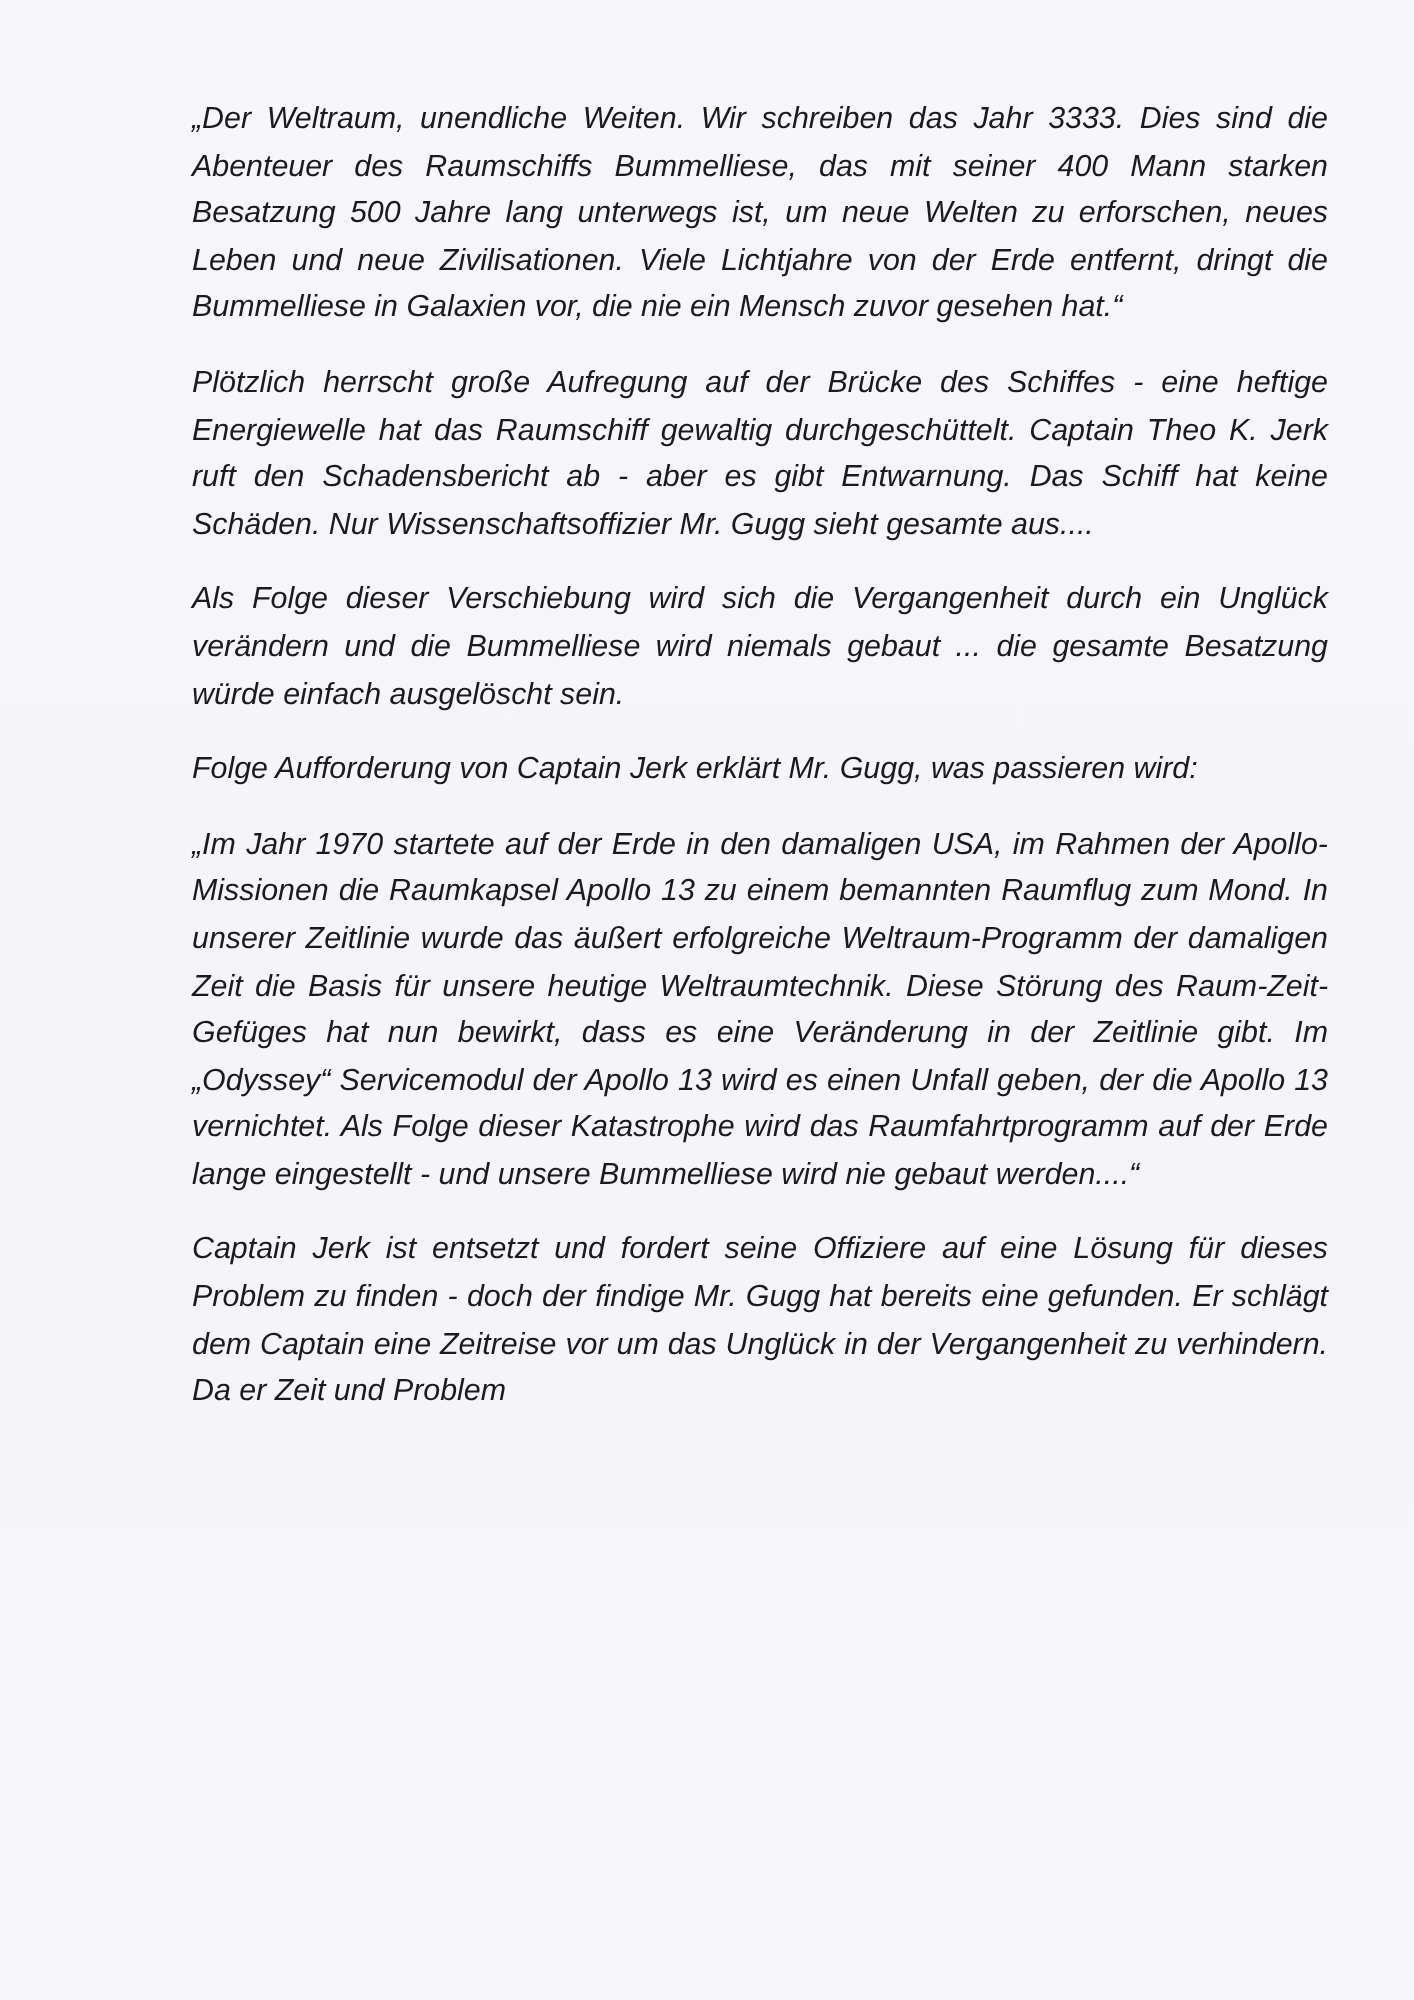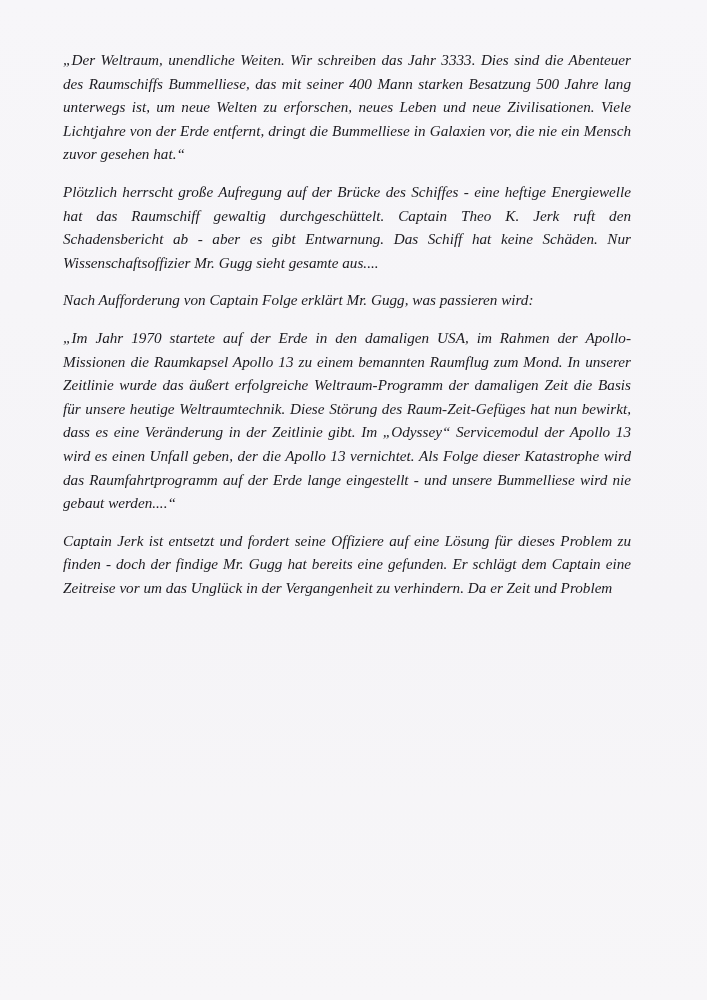--- a/index.html
+++ b/index.html
@@ -6,34 +6,35 @@
   body {
     width: 707px; height: 1000px; overflow: hidden;
     background: #f6f5f8;
     position: relative;
   }
   .page {
     position: absolute; left: 0; top: 0; width: 707px; height: 1000px;
     background: linear-gradient(180deg, #f7f6f9 0%, #f5f4f7 60%, #f7f6f8 100%);
   }
   .text {
-    position: absolute; left: 63px; top: 48px; width: 568px;
-    font-family: Liberation Serif, serif;
+    position: absolute; left: 96px; top: 48px; width: 568px;
+    font-family: Liberation Sans, sans-serif;
     font-style: italic;
     font-size: 15.2px;
     line-height: 23.6px;
     color: #1b1a1f;
     text-align: justify;
   }
   .text p { margin: 0 0 14px 0; }
 </style>
 </head>
 <body>
 
 <div class="page">
   <div class="text">
     <p>„Der Weltraum, unendliche Weiten. Wir schreiben das Jahr 3333. Dies sind die Abenteuer des Raumschiffs Bummelliese, das mit seiner 400 Mann starken Besatzung 500 Jahre lang unterwegs ist, um neue Welten zu erforschen, neues Leben und neue Zivilisationen. Viele Lichtjahre von der Erde entfernt, dringt die Bummelliese in Galaxien vor, die nie ein Mensch zuvor gesehen hat.“</p>
     <p>Plötzlich herrscht große Aufregung auf der Brücke des Schiffes - eine heftige Energiewelle hat das Raumschiff gewaltig durchgeschüttelt. Captain Theo K. Jerk ruft den Schadensbericht ab - aber es gibt Entwarnung. Das Schiff hat keine Schäden. Nur Wissenschaftsoffizier Mr. Gugg sieht gesamte aus....</p>
-    <p>Nach Aufforderung von Captain Folge erklärt Mr. Gugg, was passieren wird:</p>
+    <p>Als Folge dieser Verschiebung wird sich die Vergangenheit durch ein Unglück verändern und die Bummelliese wird niemals gebaut ... die gesamte Besatzung würde einfach ausgelöscht sein.</p>
+    <p>Folge Aufforderung von Captain Jerk erklärt Mr. Gugg, was passieren wird:</p>
     <p>„Im Jahr 1970 startete auf der Erde in den damaligen USA, im Rahmen der Apollo-Missionen die Raumkapsel Apollo 13 zu einem bemannten Raumflug zum Mond. In unserer Zeitlinie wurde das äußert erfolgreiche Weltraum-Programm der damaligen Zeit die Basis für unsere heutige Weltraumtechnik. Diese Störung des Raum-Zeit-Gefüges hat nun bewirkt, dass es eine Veränderung in der Zeitlinie gibt. Im „Odyssey“ Servicemodul der Apollo 13 wird es einen Unfall geben, der die Apollo 13 vernichtet. Als Folge dieser Katastrophe wird das Raumfahrtprogramm auf der Erde lange eingestellt - und unsere Bummelliese wird nie gebaut werden....“</p>
     <p>Captain Jerk ist entsetzt und fordert seine Offiziere auf eine Lösung für dieses Problem zu finden - doch der findige Mr. Gugg hat bereits eine gefunden. Er schlägt dem Captain eine Zeitreise vor um das Unglück in der Vergangenheit zu verhindern. Da er Zeit und Problem</p>
   </div>
 </div>
 
 </body></html>

